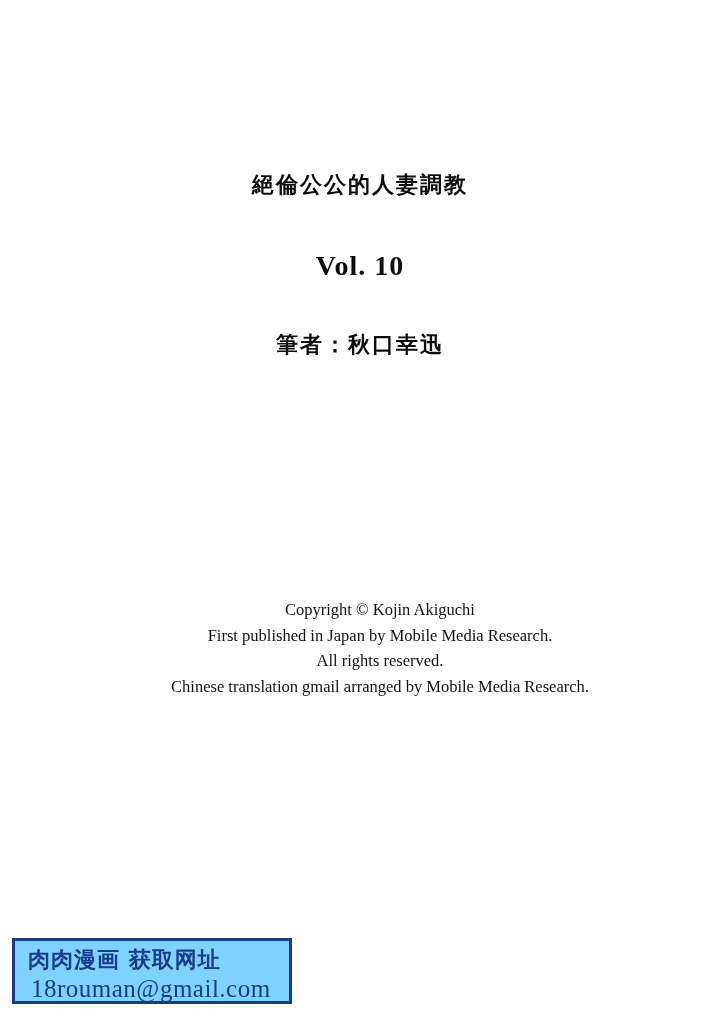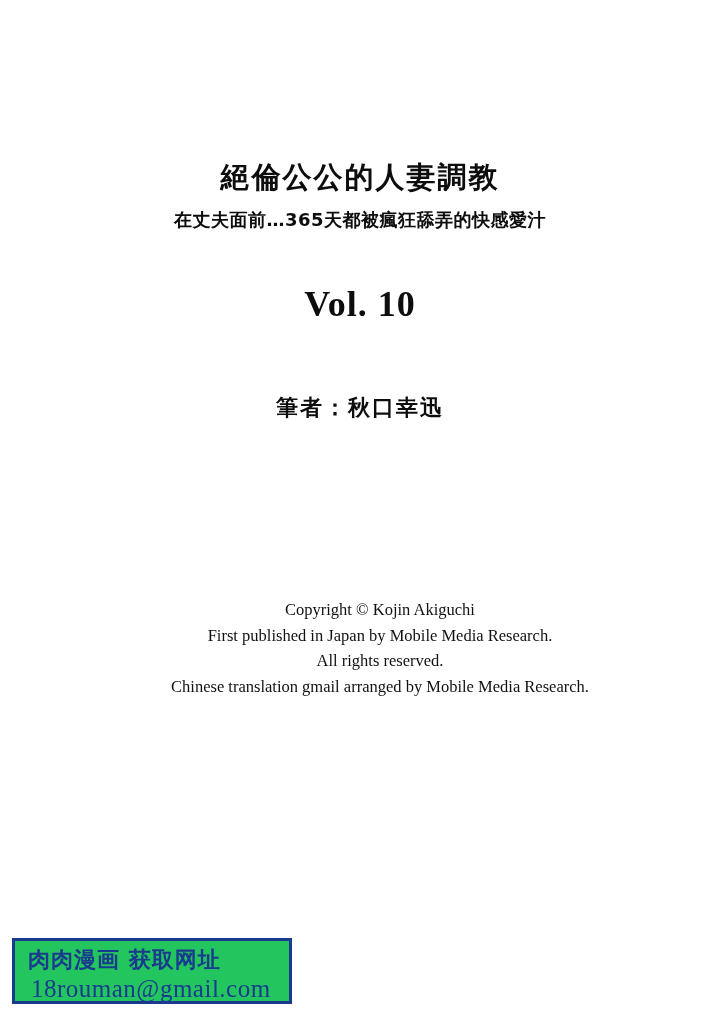--- a/index.html
+++ b/index.html
@@ -27,53 +27,53 @@
   .title-block {
     position: absolute;
     left: 0;
     top: 160px;
     width: 720px;
     text-align: center;
   }
 
   .main-title {
     font-family: "DejaVu Sans", sans-serif;
-    font-size: 29px;
+    font-size: 22px;
     font-weight: bold;
     letter-spacing: 2px;
     color: #0d0d0d;
     line-height: 1.2;
-    margin: 0;
+    margin: 12px;
   }
 
   .subtitle {
     font-family: "DejaVu Sans", sans-serif;
     font-size: 18px;
     font-weight: bold;
     letter-spacing: 0.5px;
     color: #0d0d0d;
     margin: 13px 0 0 0;
     line-height: 1.3;
   }
 
   .volume {
     font-family: "Liberation Serif", serif;
-    font-size: 36px;
+    font-size: 28px;
     font-weight: bold;
     color: #0d0d0d;
     margin: 52px 0 0 0;
     letter-spacing: 1px;
   }
 
   .author {
     font-family: "DejaVu Sans", sans-serif;
     font-size: 22px;
     font-weight: bold;
     color: #0d0d0d;
-    margin: 68px 0 0 0;
+    margin: 48px 0 0 0;
     letter-spacing: 2px;
   }
 
   
   .copyright-block {
     position: absolute;
     left: 0;
     top: 597px;
     width: 720px;
     text-align: center;
@@ -88,21 +88,21 @@
   }
 
   
   .watermark {
     position: absolute;
     left: 12px;
     top: 938px;
     width: 280px;
     height: 66px;
     border: 3px solid #1a3a8f;
-    background: #22c55e;
+    background: #7dd3fc;
     box-sizing: border-box;
     overflow: hidden;
   }
   .watermark-inner {
     position: absolute;
     left: 0;
     top: 0;
     width: 100%;
     height: 100%;
   }
@@ -128,21 +128,20 @@
     white-space: nowrap;
   }
 </style>
 </head>
 <body>
 
 <div class="page">
 
   <div class="title-block">
     <h1 class="main-title">絕倫公公的人妻調教</h1>
-    <h2 class="subtitle">在丈夫面前…365天都被瘋狂舔弄的快感愛汁</h2>
     <div class="volume">Vol. 10</div>
     <div class="author">筆者：秋口幸迅</div>
   </div>
 
   <div class="copyright-block">
     <div>Copyright © Kojin Akiguchi</div>
     <div>First published in Japan by Mobile Media Research.</div>
     <div>All rights reserved.</div>
     <div>Chinese translation gmail arranged by Mobile Media Research.</div>
   </div>

